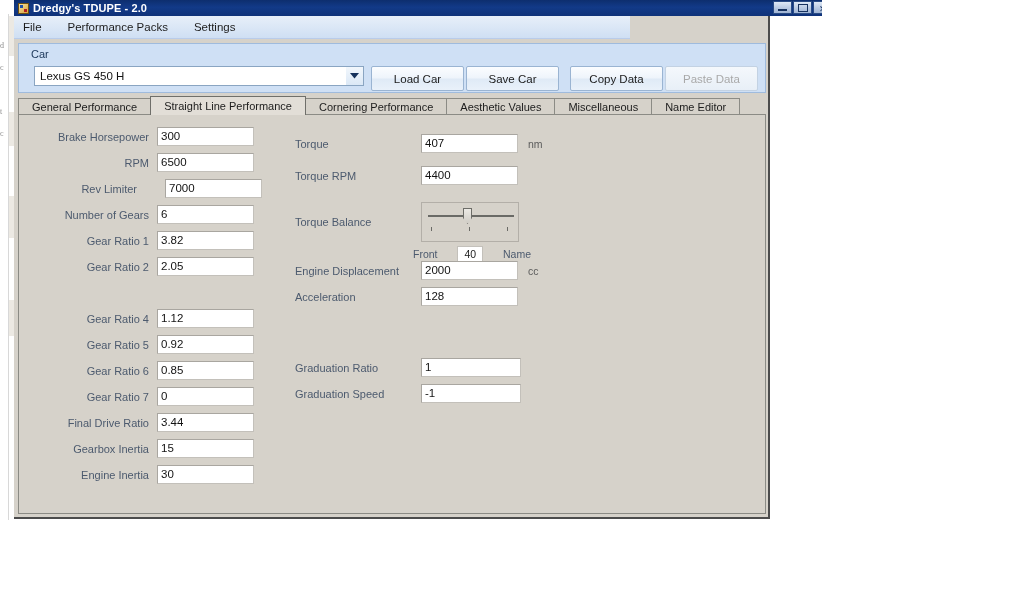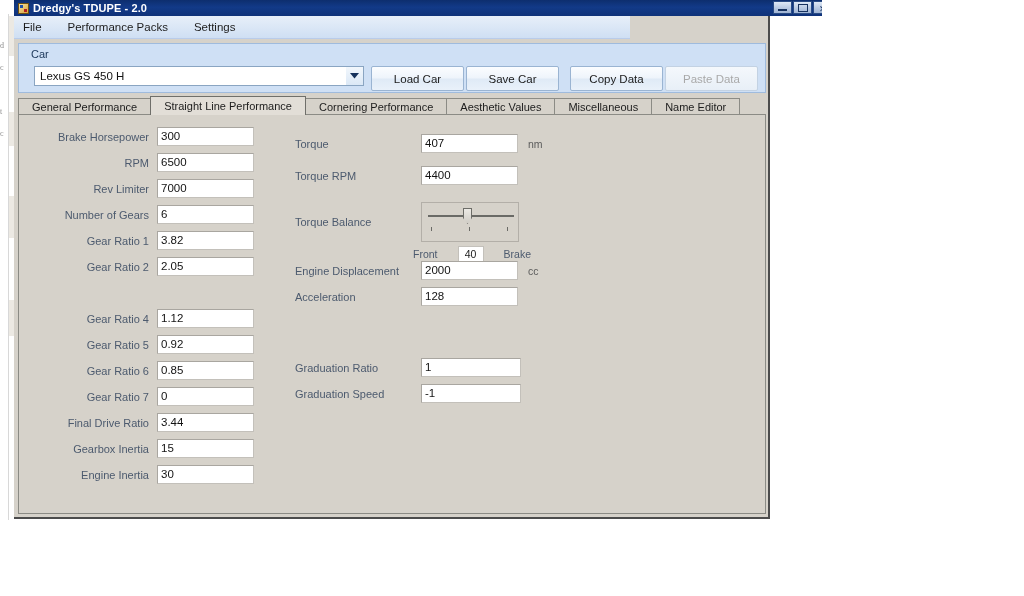--- a/index.html
+++ b/index.html
@@ -471,21 +471,21 @@
   <div id="tab-panel">
 
     <div class="row lcol" style="left:26px; top:12px;">
       <div class="row-label">Brake Horsepower</div>
       <div class="txt">300</div>
     </div>
     <div class="row lcol" style="left:26px; top:38px;">
       <div class="row-label">RPM</div>
       <div class="txt">6500</div>
     </div>
-    <div class="row lcol" style="left:26px; top:64px;">
+    <div class="row lcol" style="left:14px; top:64px;gap:20px;">
       <div class="row-label">Rev Limiter</div>
       <div class="txt">7000</div>
     </div>
     <div class="row lcol" style="left:26px; top:90px;">
       <div class="row-label">Number of Gears</div>
       <div class="txt">6</div>
     </div>
     <div class="row lcol" style="left:26px; top:116px;">
       <div class="row-label">Gear Ratio 1</div>
       <div class="txt">3.82</div>
@@ -539,21 +539,21 @@
         <div id="slider-track"></div>
         <div id="slider-thumb"></div>
         <div class="tick" id="tick-0"></div>
         <div class="tick" id="tick-50"></div>
         <div class="tick" id="tick-100"></div>
       </div>
     </div>
     <div id="slider-labels" style="left:394px; top:131px;">
       <div class="slider-endlabel">Front</div>
       <div id="slider-value">40</div>
-      <div class="slider-endlabel">Brake</div>
+      <div class="slider-endlabel">Name</div>
     </div>
 
     <div class="row rcol" style="left:276px; top:146px;">
       <div class="row-label">Engine Displacement</div>
       <div class="txt">2000</div>
       <div class="unit">cc</div>
     </div>
     <div class="row rcol" style="left:276px; top:172px;">
       <div class="row-label">Acceleration</div>
       <div class="txt">128</div>

